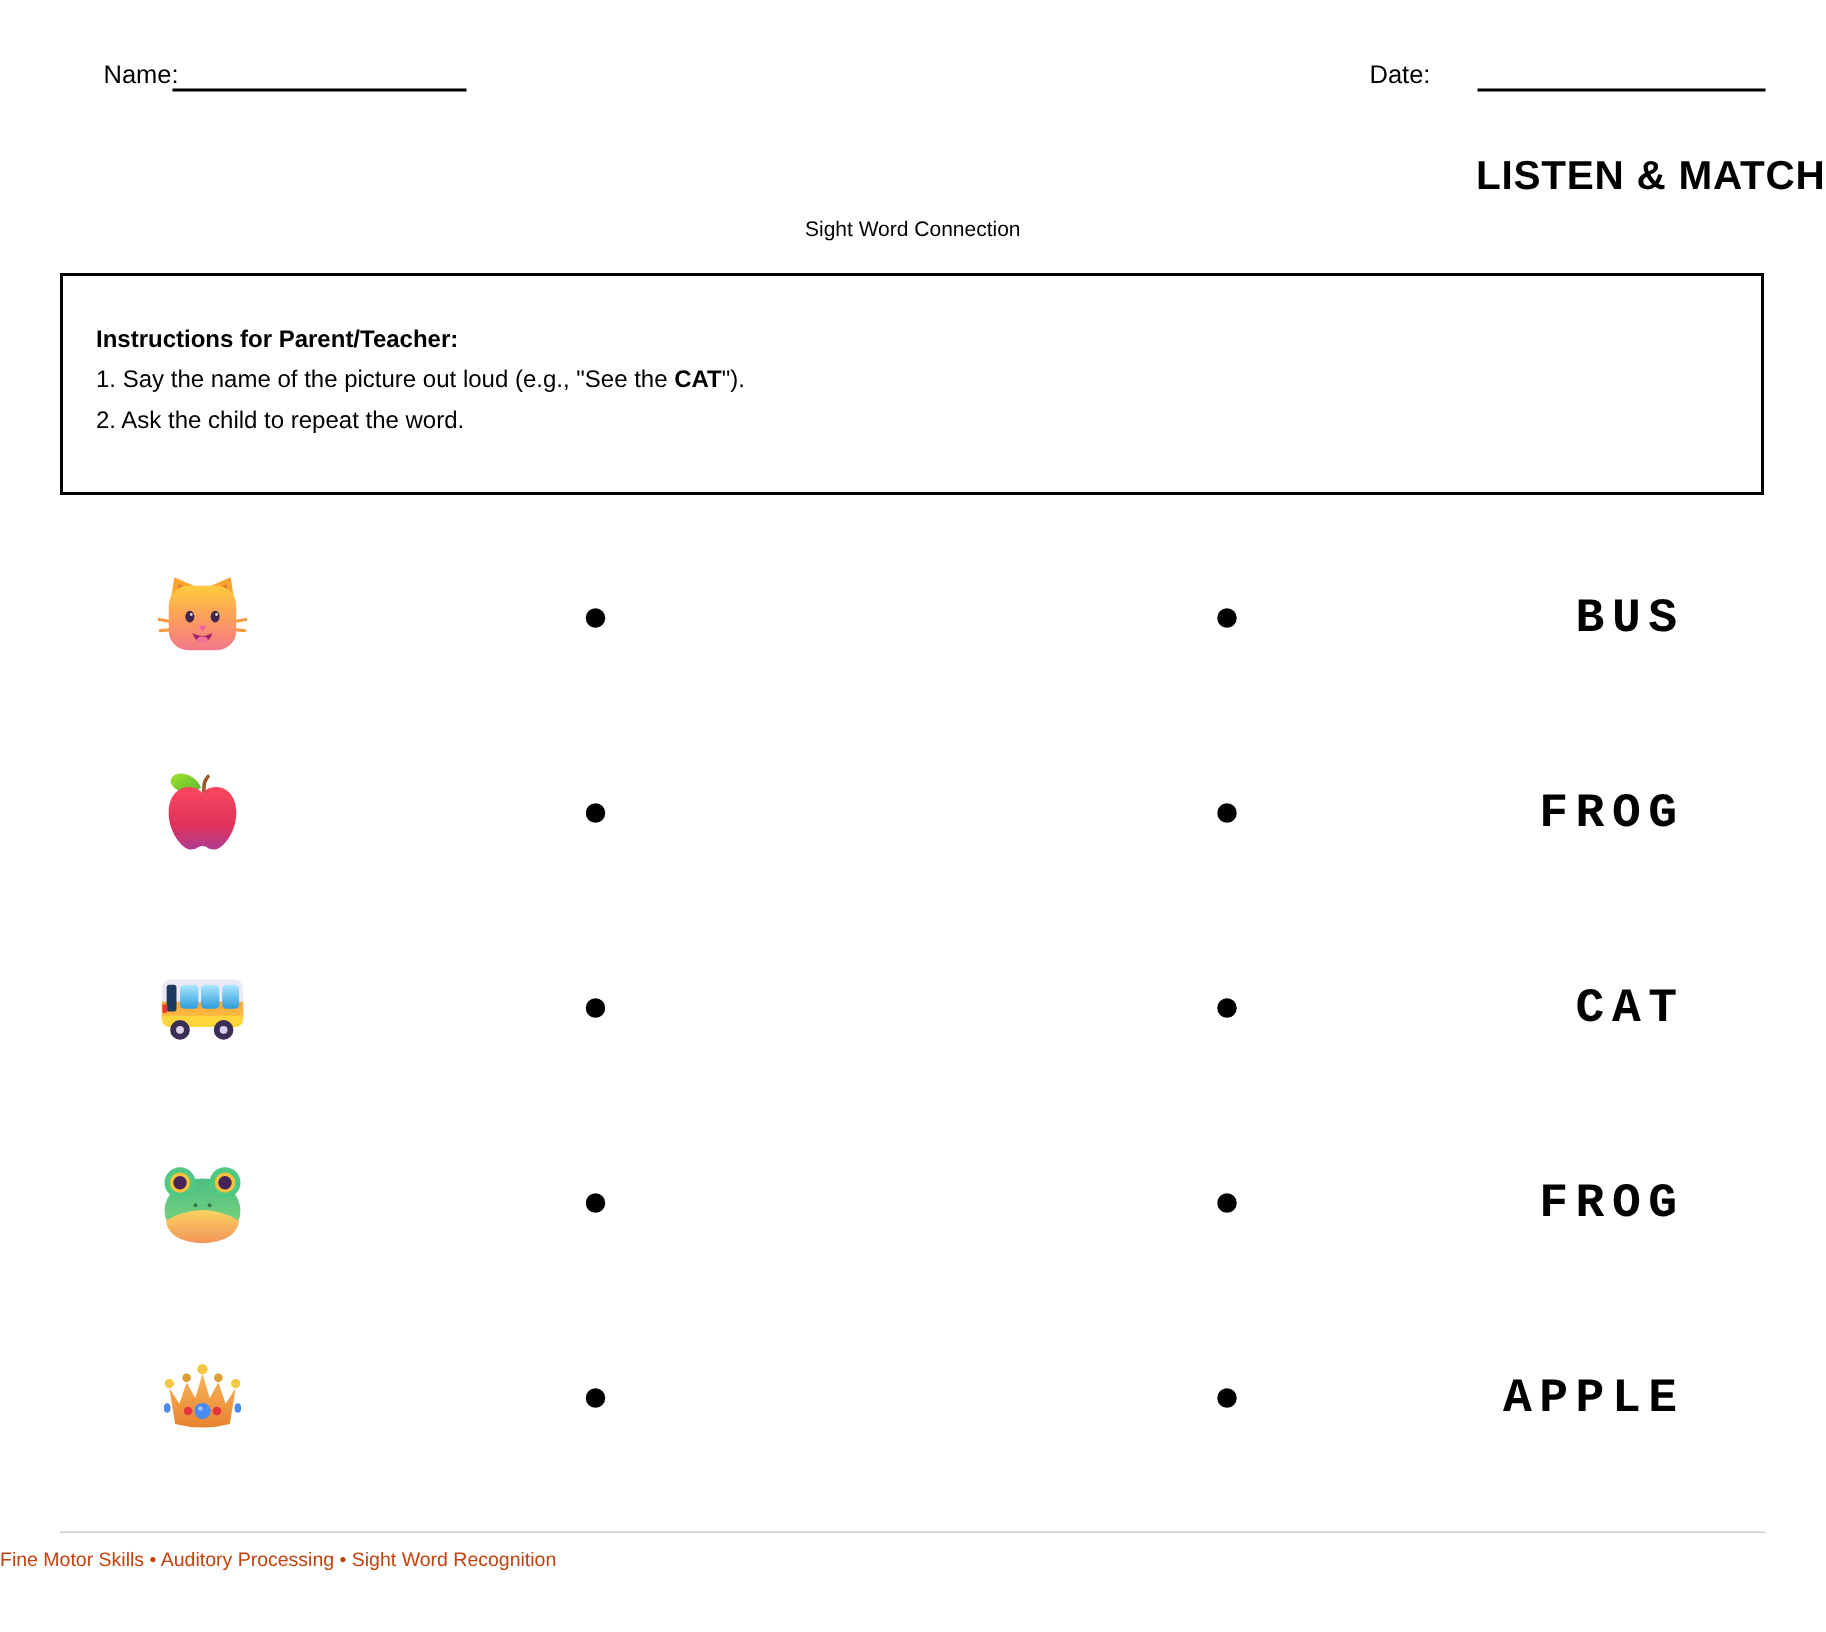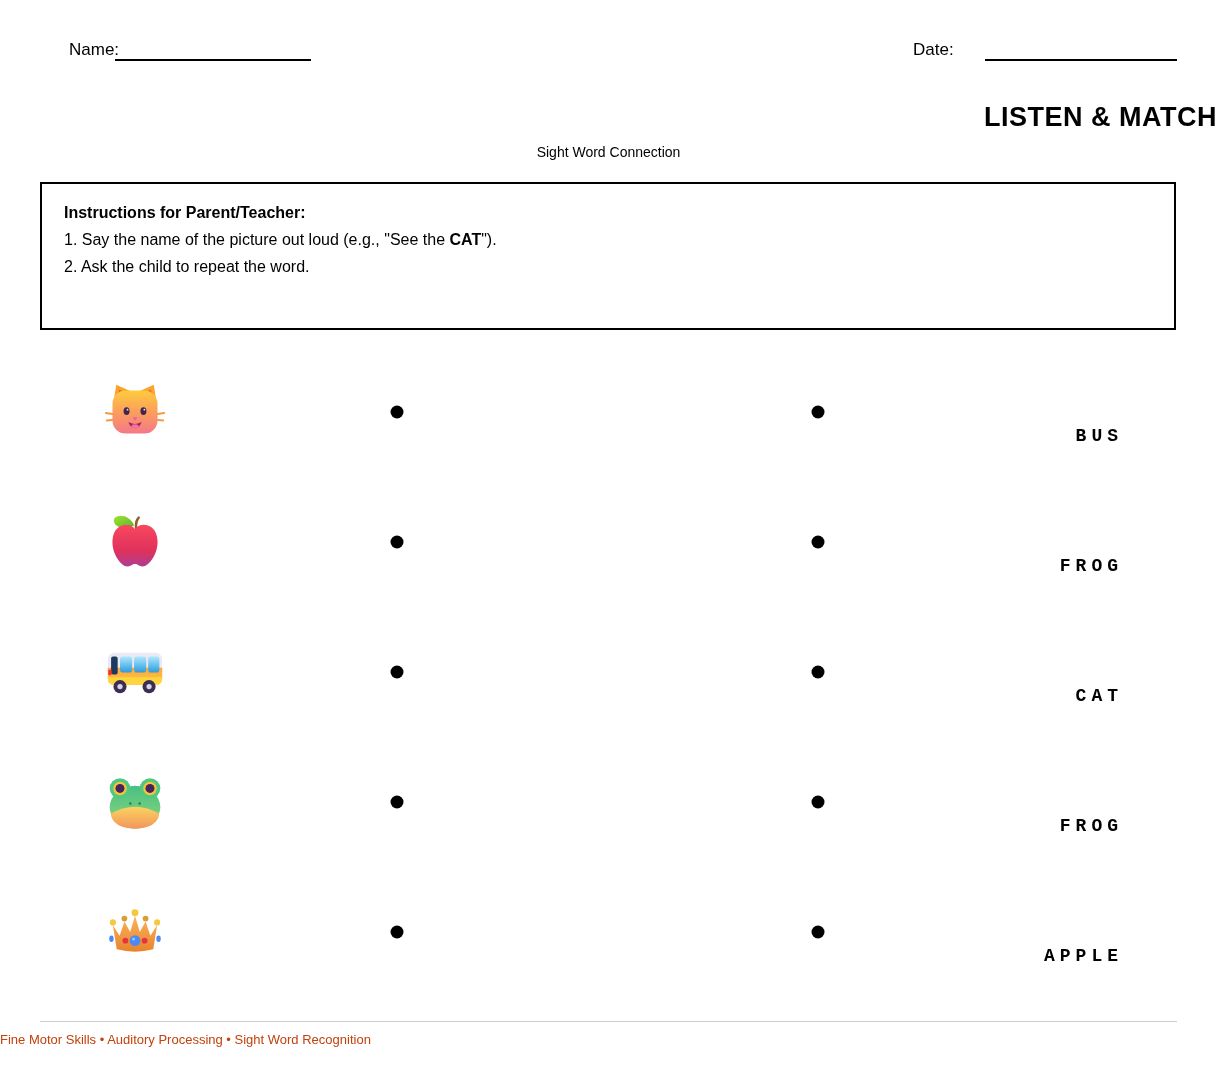--- a/index.html
+++ b/index.html
@@ -19,36 +19,36 @@
   .name-line { left:115px; width:196px; }
   .date-line { left:985px; width:192px; }
 
   
   .title { position:absolute; top:102px; left:0; width:100%; text-align:right;
            font-size:27px; font-weight:bold; letter-spacing:0.5px; }
   .subtitle { position:absolute; top:144px; left:0; width:100%; text-align:center; font-size:14px; }
 
   
   .instructions { position:absolute; left:40px; top:182px; width:1136px; height:148px;
-                  border:2px solid #000; padding:15px 22px; font-size:16px; line-height:27px; }
+                  border:2px solid #000; padding:29px 22px; font-size:16px; line-height:27px; }
   .instructions .heading { font-weight:bold; }
   .instructions p { margin:0; }
 
   
   .rows { position:absolute; top:347px; left:0; width:1217px; }
   .match-row { position:relative; height:130px; }
   .picture { position:absolute; left:104px; top:50%; transform:translateY(-50%);
              width:62px; height:62px; display:flex; align-items:center; justify-content:center; }
   .dot { position:absolute; top:50%; transform:translate(-50%,-50%); width:13px; height:13px;
          border-radius:50%; background:#000; }
   .dot-left { left:397px; }
   .dot-right { left:818px; }
   .word { position:absolute; right:94px; top:50%; transform:translateY(-50%);
           font-family:"Liberation Mono","DejaVu Sans Mono",monospace;
-          font-weight:bold; font-size:18px; letter-spacing:5px; white-space:nowrap;margin-top:24px; }
+          font-weight:bold; font-size:32px; letter-spacing:5px; white-space:nowrap; }
 
   
   .footer-divider { position:absolute; left:40px; top:1021px; width:1137px; height:0;
                     border-top:1px solid #cccccc; }
   .footer-text { position:absolute; top:1032px; left:0; width:100%; text-align:left;
                  font-size:13px; color:#c2410c; }
 </style>
 </head>
 <body>
 

